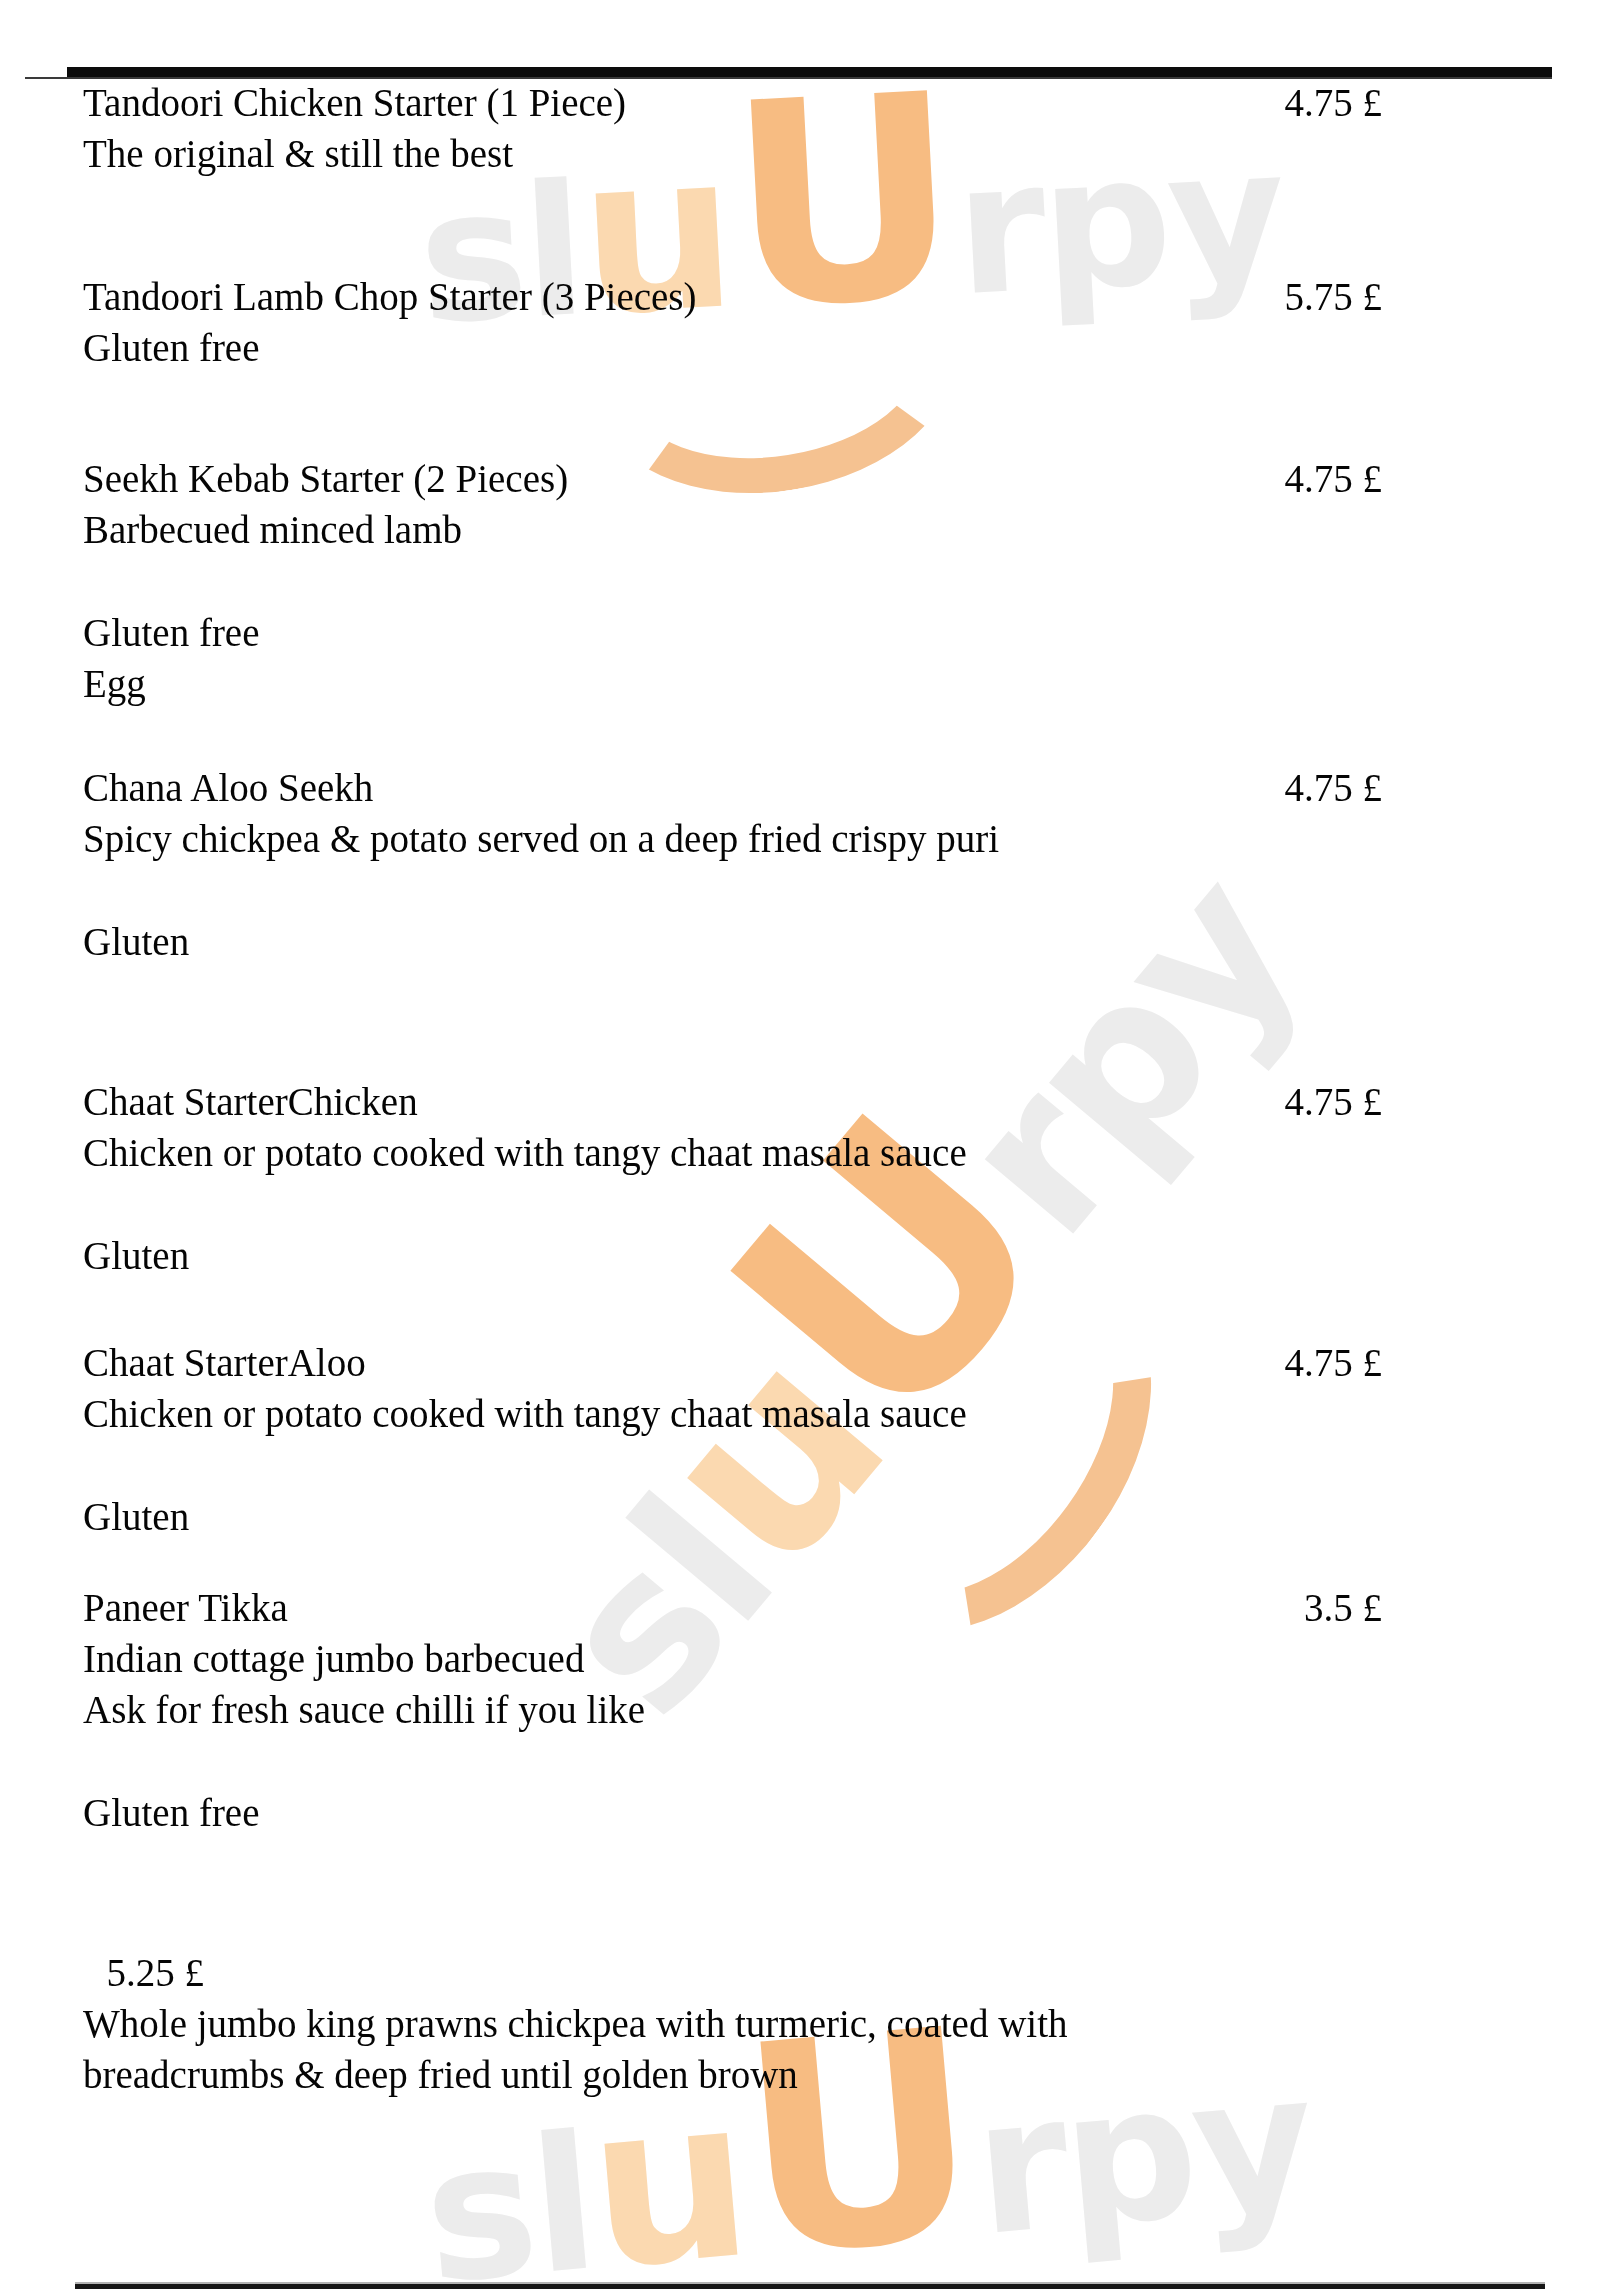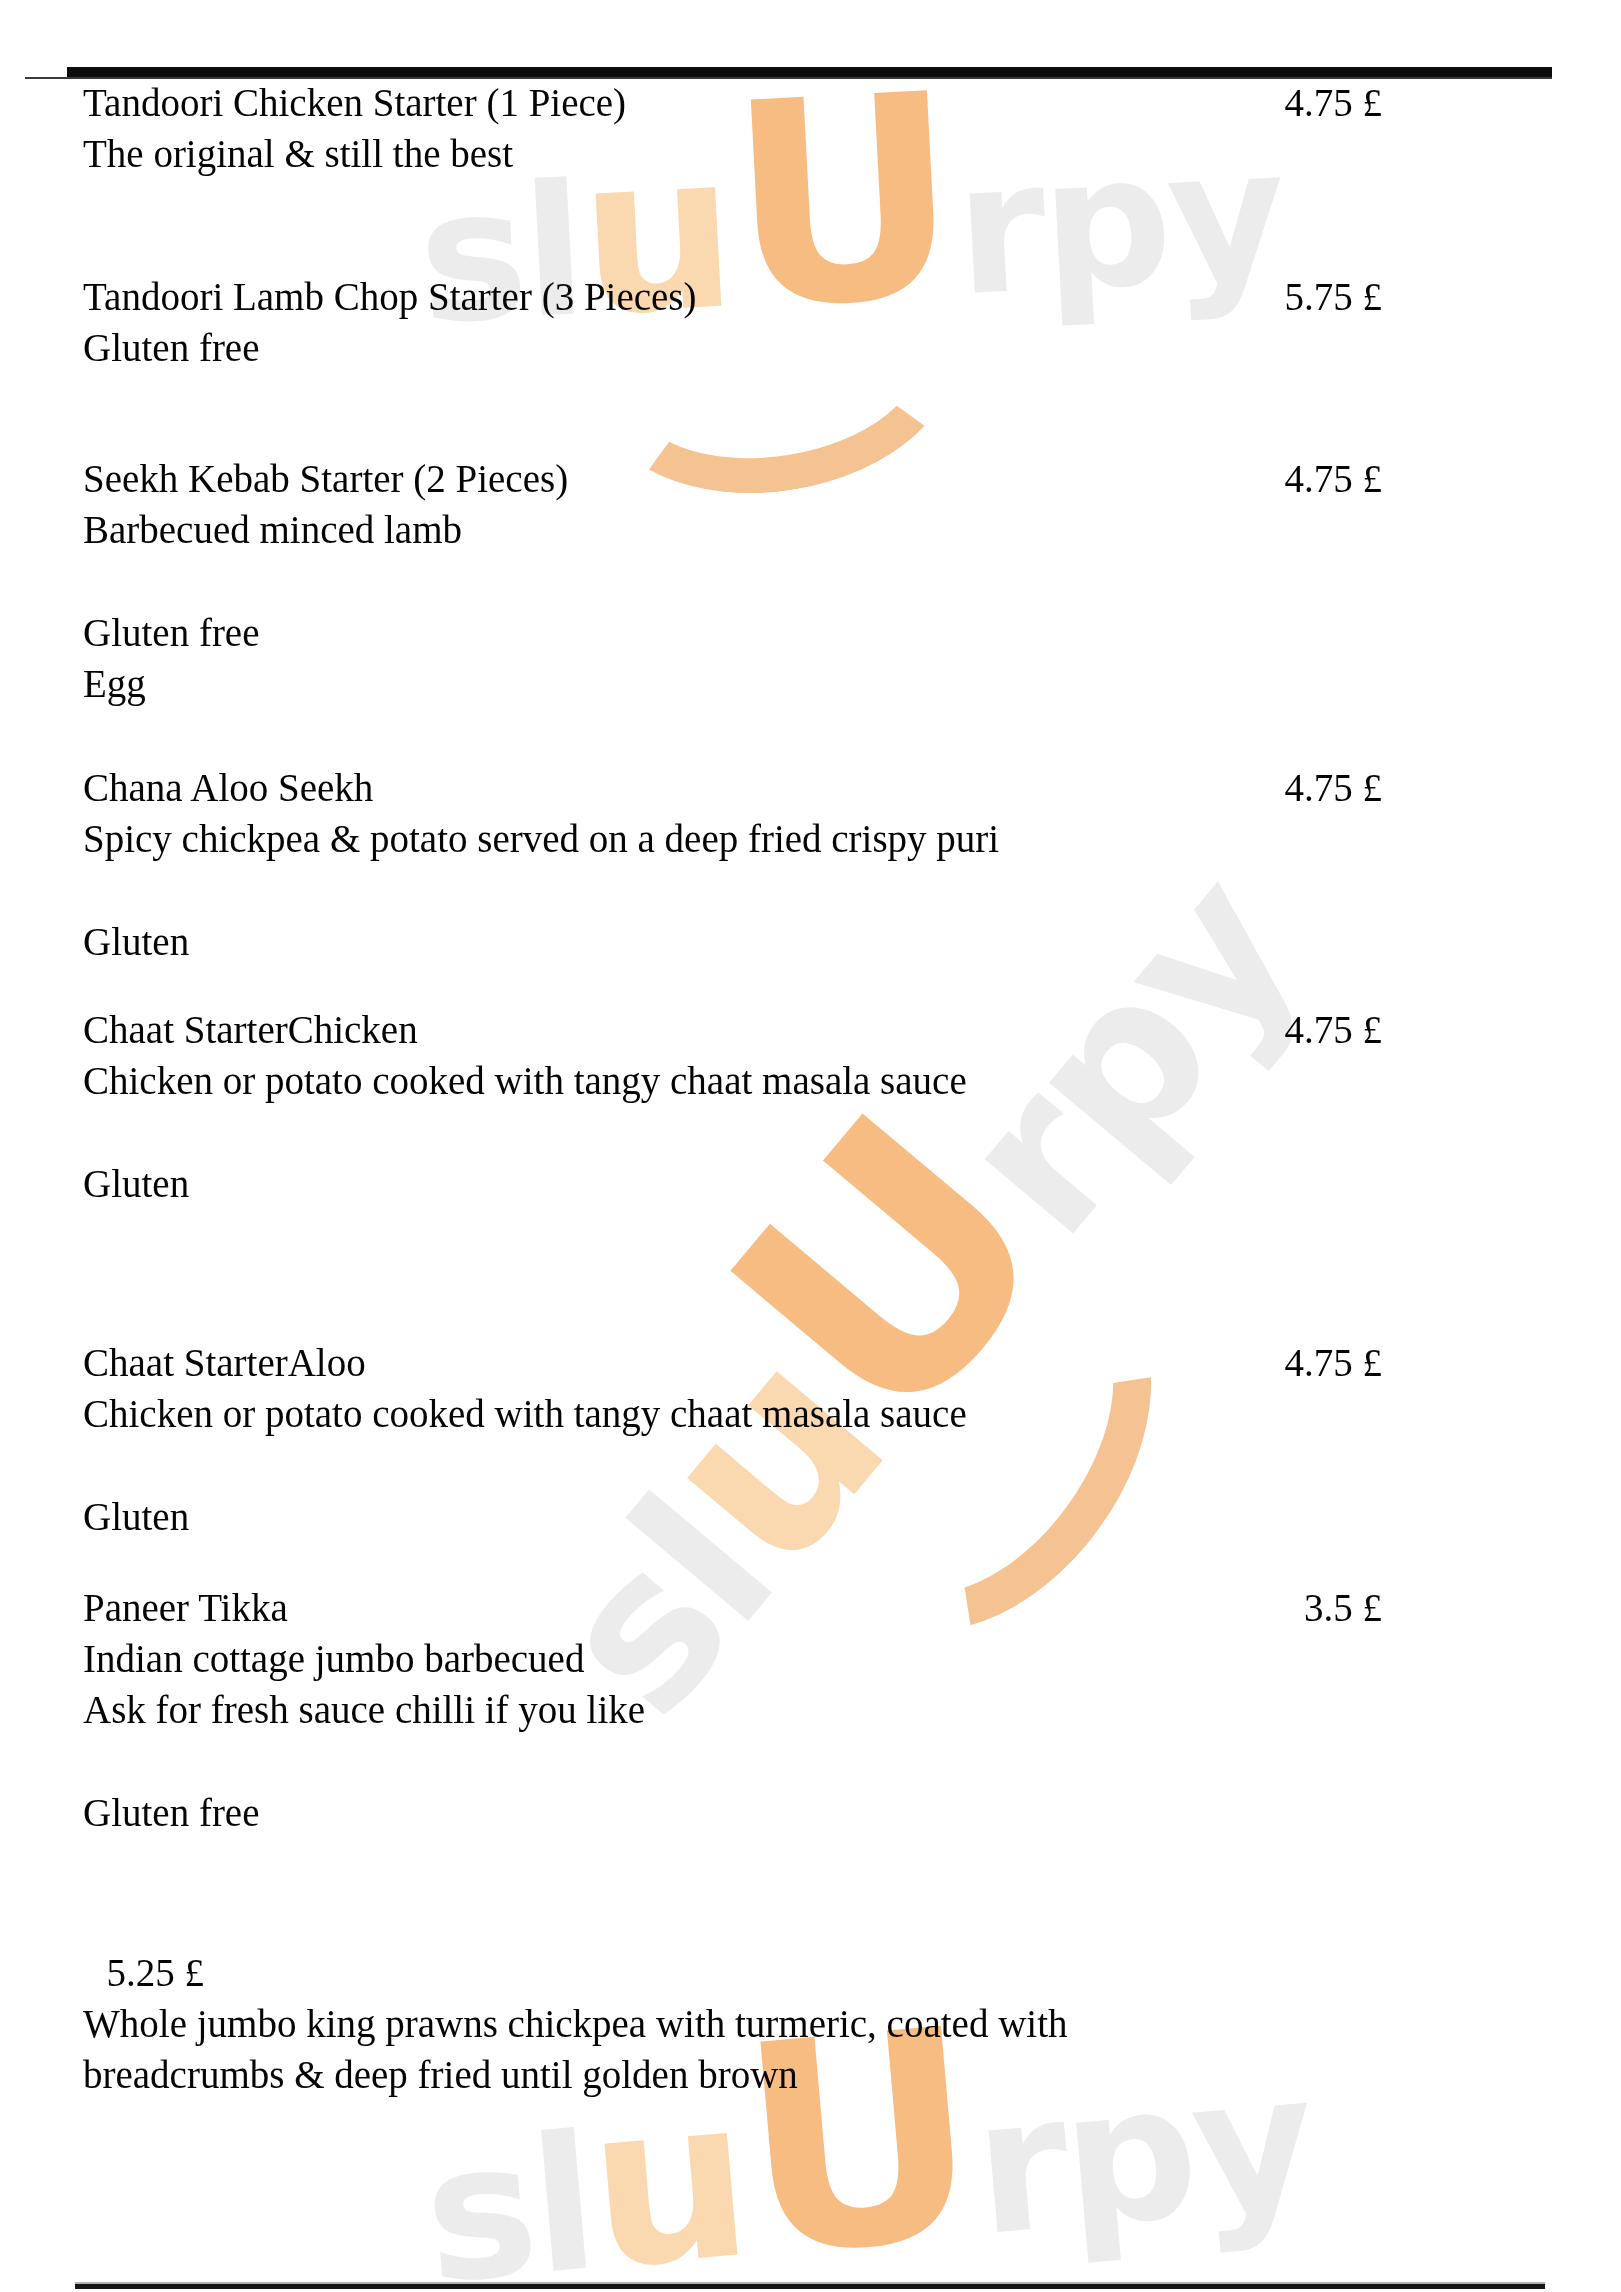--- a/index.html
+++ b/index.html
@@ -137,21 +137,21 @@
     </div>
     <div class="item" style="top: 762px;">
       <div class="line trow">
         <span>Chana Aloo Seekh</span>
         <span class="price">4.75 £</span>
       </div>
       <div class="line">Spicy chickpea &amp; potato served on a deep fried crispy puri</div>
       <div class="allergen-gap"></div>
       <div class="line">Gluten</div>
     </div>
-    <div class="item" style="top: 1004px;">
+    <div class="item" style="top: 1076px;">
       <div class="line trow">
         <span>Chaat StarterChicken</span>
         <span class="price">4.75 £</span>
       </div>
       <div class="line">Chicken or potato cooked with tangy chaat masala sauce</div>
       <div class="allergen-gap"></div>
       <div class="line">Gluten</div>
     </div>
     <div class="item" style="top: 1337px;">
       <div class="line trow">

